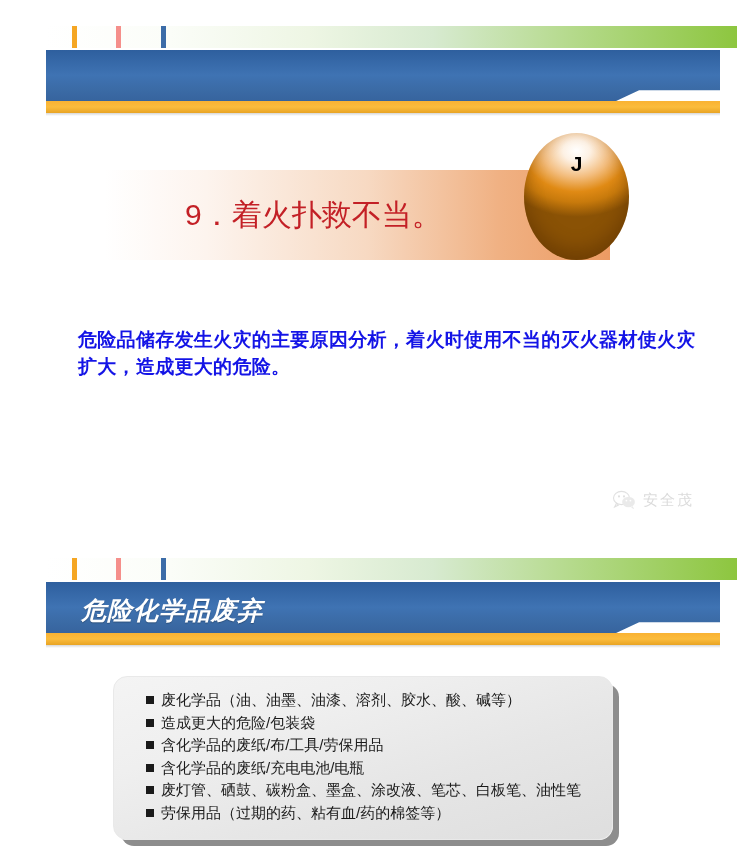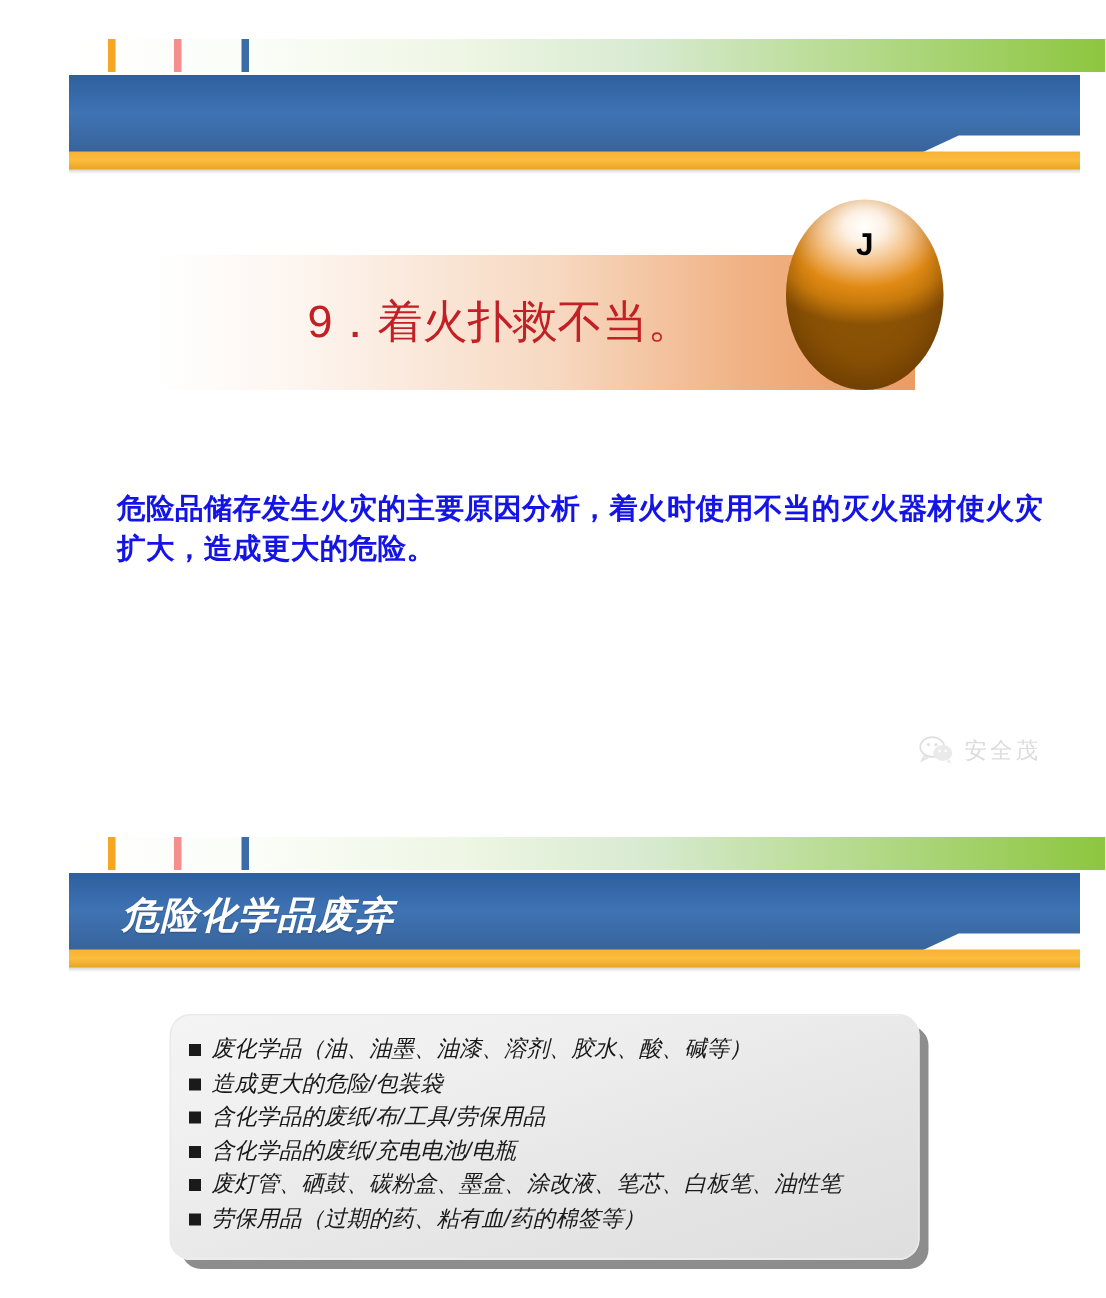--- a/index.html
+++ b/index.html
@@ -109,21 +109,20 @@
   }
   .banner-text {
     position: absolute;
     left: 80px;
     top: 50%;
     transform: translateY(-50%);
     color: #c32026;
     font-size: 30px;
     font-weight: normal;
     white-space: nowrap;
-    margin-left: 20px;
   }
 
   
   .sphere {
     position: absolute;
     left: 524px;
     top: 133px;
     width: 105px;
     height: 127px;
     border-radius: 50%;
@@ -179,24 +178,23 @@
     top: 676px;
     width: 498px;
     height: 162px;
     border-radius: 14px;
     background: linear-gradient(to bottom right, #f4f4f4 0%, #efefef 30%, #e6e6e6 62%, #dedede 100%);
     border: 1px solid #e9e9e9;
     box-shadow: 7px 7px 0 -1px #8d8d8d;
   }
   .bullet-list {
     position: absolute;
-    left: 12px;
+    left: 32px;
     top: 12px;
     right: 8px;
-    font-style: italic;
   }
   .bullet-item {
     display: flex;
     align-items: flex-start;
     color: #1a1a1a;
     font-size: 15px;
     line-height: 22.5px;
     white-space: nowrap;
   }
   .bullet-marker {

